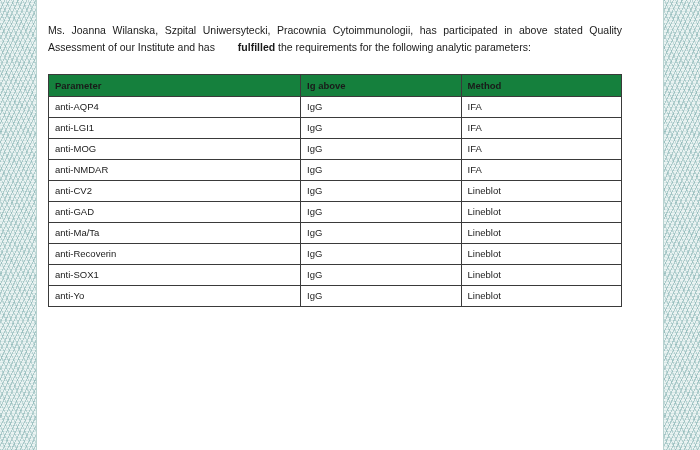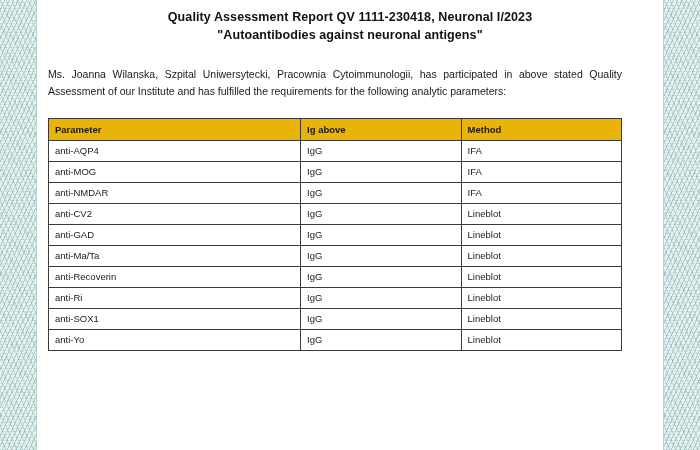--- a/index.html
+++ b/index.html
@@ -74,21 +74,21 @@
 
   
   .para {
     margin: 22px 0 0 4px;
     font-size: 10.5px;
     color: #1a1a1a;
     line-height: 1.6;
     text-align: justify;
     max-width: 574px;
   }
-  .para b { font-weight: normal; }
+  .para b { font-weight: bold; margin-left: 20px; }
 
   
   .table-wrap {
     margin: 18px 0 0 4px;
     width: 574px;
   }
   table.qa-table {
     width: 100%;
     border-collapse: collapse;
     font-size: 9.5px;
@@ -96,45 +96,41 @@
   }
   table.qa-table th,
   table.qa-table td {
     border: 1px solid #3a3a3a;
     text-align: left;
     padding: 3px 6px;
     height: 14px;
     vertical-align: middle;
   }
   table.qa-table thead th {
-    background: #eab308;
+    background: #15803d;
     font-weight: bold;
     font-size: 9.5px;
     height: 15px;
   }
   table.qa-table col.c1 { width: 44%; }
   table.qa-table col.c2 { width: 28%; }
   table.qa-table col.c3 { width: 28%; }
 </style>
 </head>
 <body>
 
 <div class="page">
 
   <div class="guilloche left"></div>
   <div class="guilloche right"></div>
   <div class="guilloche-inner-line gl-1"></div>
   <div class="guilloche-inner-line gl-2"></div>
 
   <div class="content">
 
-    <div class="doc-title">
-      <span>Quality Assessment Report QV 1111-230418, Neuronal I/2023</span>
-      <span class="line2">"Autoantibodies against neuronal antigens"</span>
-    </div>
 
     <p class="para">
       <span>Ms. Joanna Wilanska, Szpital Uniwersytecki, Pracownia Cytoimmunologii, has participated in above stated Quality Assessment of our Institute and has </span><b>fulfilled</b><span> the requirements for the following analytic parameters:</span>
     </p>
 
     <div class="table-wrap">
       <table class="qa-table">
         <colgroup>
           <col class="c1">
             <col class="c2">
@@ -147,20 +143,25 @@
             <th>Method</th>
           </tr>
         </thead>
         <tbody>
             <tr>
               <td>anti-AQP4</td>
               <td>IgG</td>
               <td>IFA</td>
             </tr>
             <tr>
+              <td>anti-LGI1</td>
+              <td>IgG</td>
+              <td>IFA</td>
+            </tr>
+            <tr>
               <td>anti-MOG</td>
               <td>IgG</td>
               <td>IFA</td>
             </tr>
             <tr>
               <td>anti-NMDAR</td>
               <td>IgG</td>
               <td>IFA</td>
             </tr>
             <tr>
@@ -173,25 +174,20 @@
               <td>IgG</td>
               <td>Lineblot</td>
             </tr>
             <tr>
               <td>anti-Ma/Ta</td>
               <td>IgG</td>
               <td>Lineblot</td>
             </tr>
             <tr>
               <td>anti-Recoverin</td>
-              <td>IgG</td>
-              <td>Lineblot</td>
-            </tr>
-            <tr>
-              <td>anti-Ri</td>
               <td>IgG</td>
               <td>Lineblot</td>
             </tr>
             <tr>
               <td>anti-SOX1</td>
               <td>IgG</td>
               <td>Lineblot</td>
             </tr>
             <tr>
               <td>anti-Yo</td>

